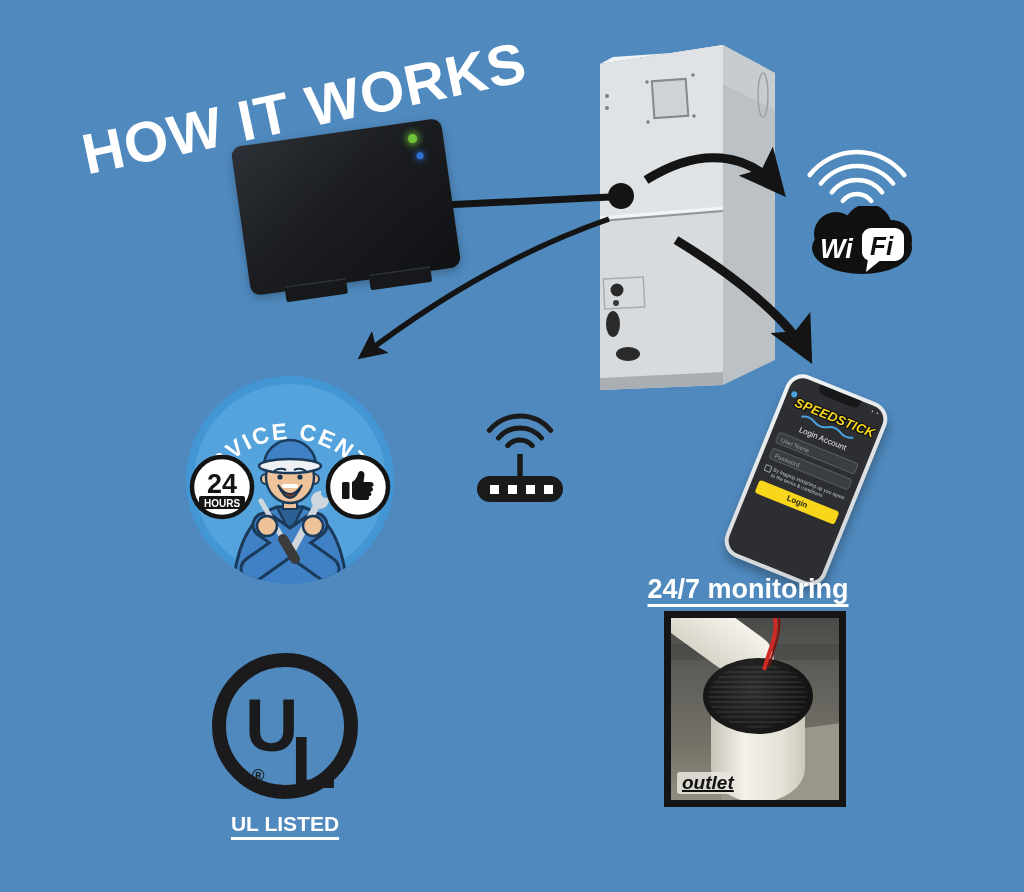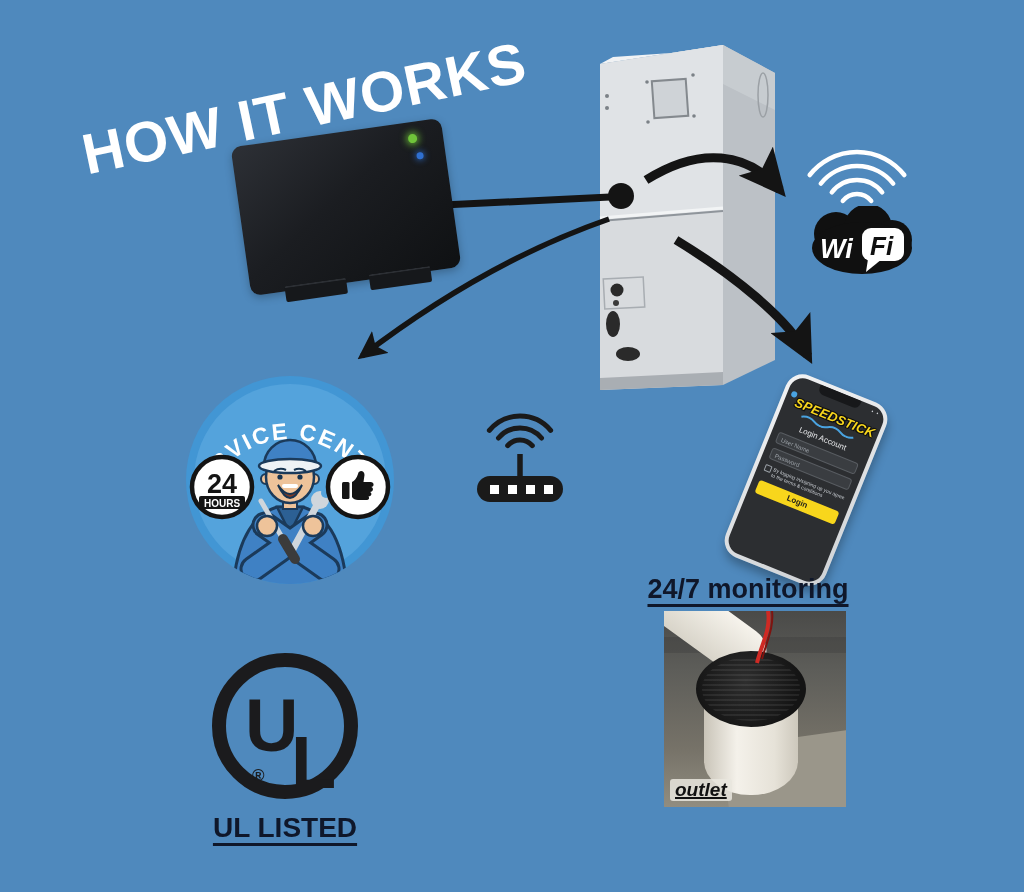--- a/index.html
+++ b/index.html
@@ -17,24 +17,24 @@
   .device .led{position:absolute;border-radius:50%;}
   .device .led-green{right:26px;top:12px;width:9px;height:9px;background:#6fc43a;
           box-shadow:0 0 7px 2px rgba(111,196,58,.8);}
   .device .led-blue{right:22px;top:31px;width:7px;height:7px;background:#2f6fd0;
           box-shadow:0 0 6px 1px rgba(47,111,208,.8);}
   .device .tab{position:absolute;bottom:-11px;width:62px;height:14px;background:#16181b;
           border-radius:2px;border-top:2px solid #2c2f34;}
   .device .tab1{left:16%;} .device .tab2{left:56%;}
 
   
-  .cap{position:absolute;color:#0f172a;font-weight:900;text-align:center;
+  .cap{position:absolute;color:#ffffff;font-weight:900;text-align:center;
        text-decoration:underline;text-decoration-thickness:3px;text-underline-offset:6px;}
   .cap-monitoring{left:638px;top:574px;width:220px;font-size:27px;}
-  .cap-ul{left:200px;top:812px;width:170px;font-size:28px;}
+  .cap-ul{left:200px;top:812px;width:170px;font-size:21px;}
   .cap-sensor{left:540px;top:815px;width:420px;font-size:27px;}
 
   
   .phone{position:absolute;left:752px;top:382px;width:108px;height:196px;transform:rotate(22deg);
          background:linear-gradient(135deg,#f2f3f4,#cfd2d5);border-radius:18px;
          box-shadow:3px 6px 10px rgba(0,0,0,.28);}
   .phone .screen{position:absolute;inset:4px;background:#2c2e31;border-radius:14px;overflow:hidden;}
   .phone .notch{position:absolute;left:50%;top:0;transform:translateX(-50%);width:44px;height:9px;
          background:#17181a;border-radius:0 0 6px 6px;}
   .phone .status{position:absolute;top:2px;right:7px;color:#cfd2d6;font-size:5px;letter-spacing:1px;}
@@ -46,21 +46,21 @@
   .login-title{color:#e9eaec;font-size:8px;margin-top:5px;}
   .field{width:86px;height:12px;background:#3a3d41;border:1px solid #585c61;border-radius:3px;
          margin-top:5px;color:#9aa0a6;font-size:6px;line-height:12px;padding-left:4px;box-sizing:border-box;text-align:left;}
   .terms{display:flex;margin-top:5px;width:86px;}
   .chk{width:5px;height:5px;border:1px solid #9aa0a6;border-radius:1px;margin:1px 2px 0 0;flex:none;}
   .terms-text{color:#c7cbd0;font-size:5px;line-height:6px;text-align:left;}
   .login-btn{width:86px;height:14px;background:#f8d61c;border-radius:3px;margin-top:6px;
          color:#1c1c1c;font-size:8px;font-weight:bold;line-height:14px;text-align:center;}
 
   
-  .photo{position:absolute;left:664px;top:611px;width:182px;height:196px;background:#141414;box-sizing:border-box;text-align:right;}
+  .photo{position:absolute;left:664px;top:611px;width:182px;height:196px;background:#141414;padding:7px;box-sizing:border-box;text-align:right;}
   .photo-inner{position:relative;width:100%;height:100%;overflow:hidden;
          background:linear-gradient(180deg,#4a4a48 0%,#5d5d59 30%,#767268 70%,#918d80 100%);}
   .p-band{position:absolute;left:0;top:26px;width:100%;height:16px;background:#35353345;}
   .p-floor{position:absolute;right:-30px;bottom:-20px;width:150px;height:90px;background:#9a968a;
          transform:rotate(-8deg);}
   .p-pipe{position:absolute;left:-38px;top:-14px;width:150px;height:50px;border-radius:26px;
          transform:rotate(36deg);background:linear-gradient(180deg,#f6f3ec,#d8d4c9);}
   .p-cyl{position:absolute;left:40px;top:80px;width:94px;height:104px;
          border-radius:14px 14px 46px 46px/10px 10px 34px 34px;
          background:linear-gradient(90deg,#c9c4b8 0%,#f4f1ea 35%,#e6e2d8 75%,#cdc8bc 100%);}

